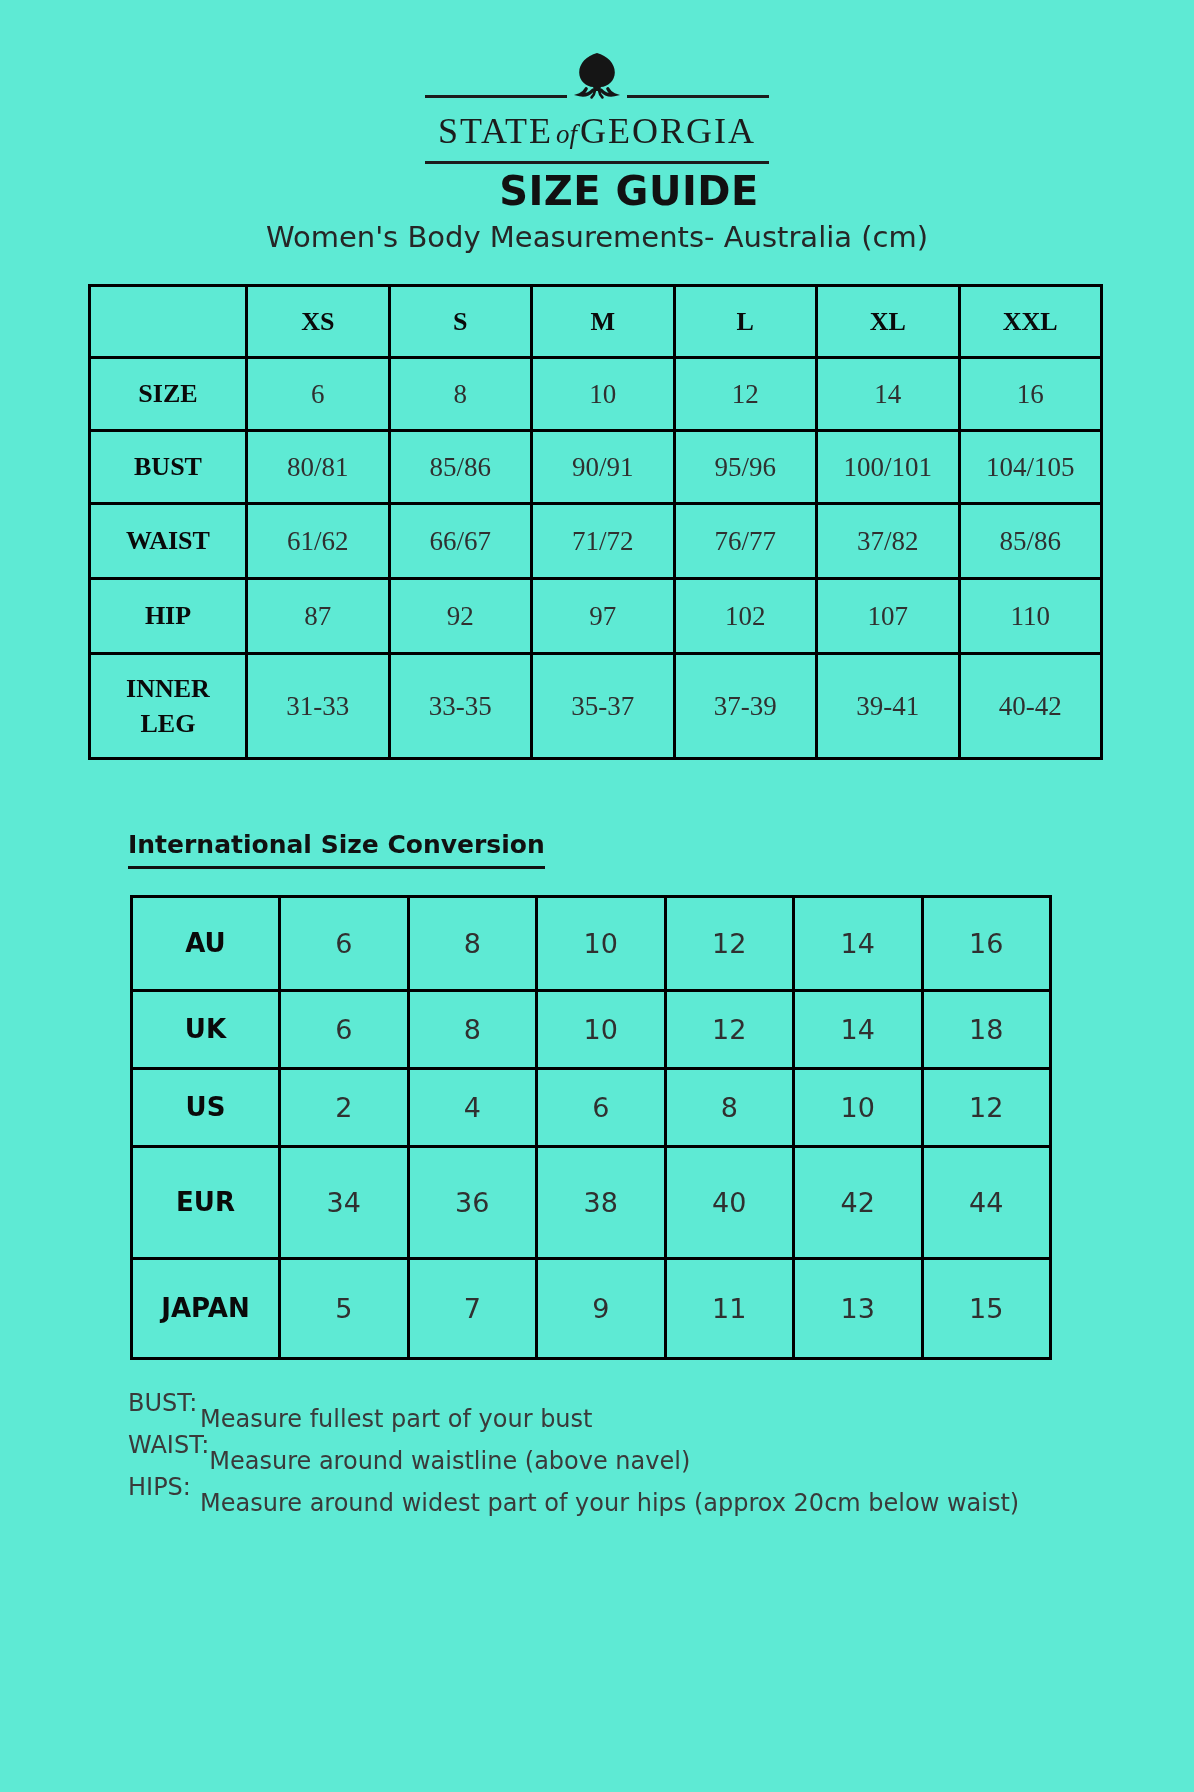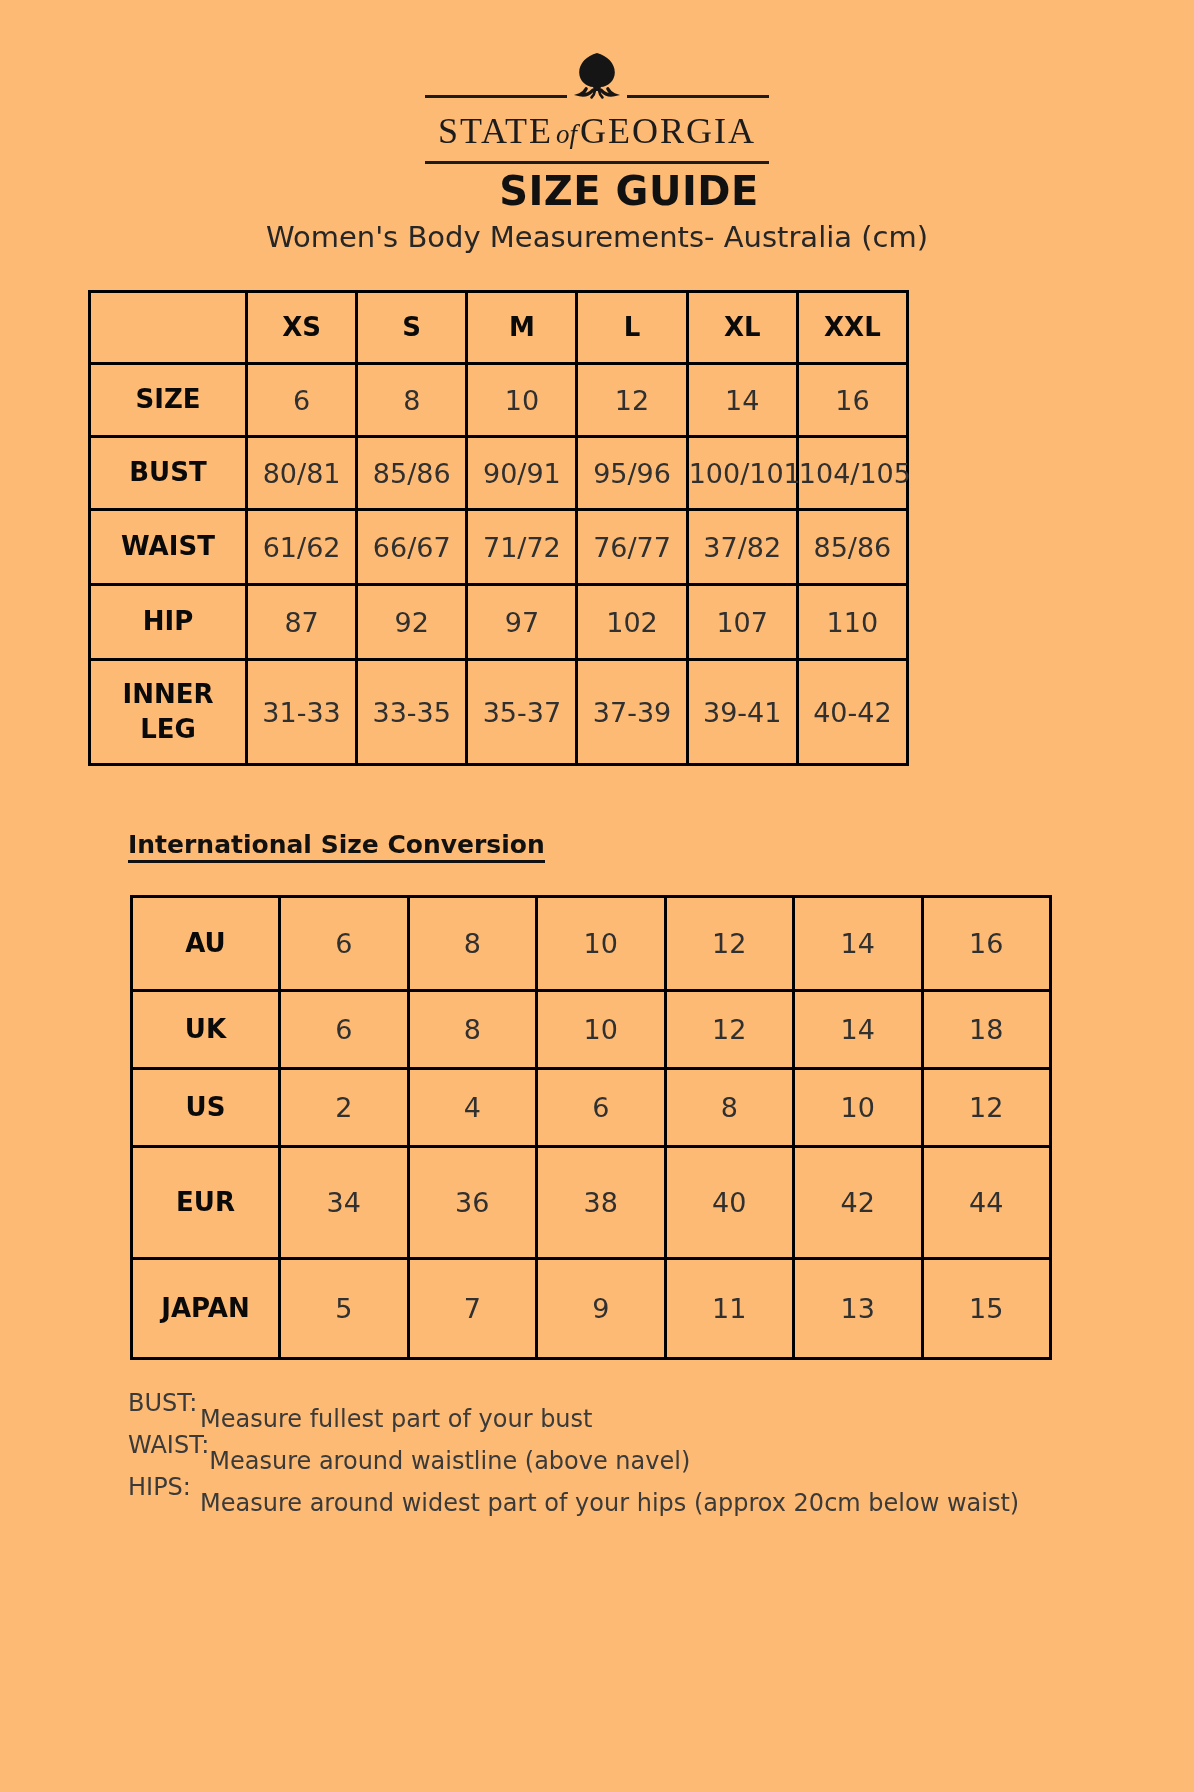--- a/index.html
+++ b/index.html
@@ -1,19 +1,19 @@
 <!DOCTYPE html>
 <html><head>
 <meta charset="utf-8">
 <style>
   html,body{margin:0;padding:0;background:#ffffff;}
   .page{
     position:relative;
     width:1194px;height:1792px;
-    background:#fdba74;
+    background:#5eead4;
     font-family:"DejaVu Sans","Liberation Sans",sans-serif;
     color:#1d1d1d;
     overflow:hidden;
   }
 
   
   .logo{position:absolute;top:50px;left:50%;transform:translateX(-50%);width:344px;text-align:center;}
   .logo-art{display:flex;align-items:flex-end;}
   .rule{flex:1;height:3px;background:#1c1c1c;}
   .logo-art .rule{margin-bottom:10px;}
@@ -26,29 +26,29 @@
   .brand-name .of{font-style:italic;font-size:27px;letter-spacing:0;margin:0 3px;}
   .rule-bottom{margin-top:9px;}
 
   
   .title{position:absolute;top:168px;left:0;width:100%;margin:0;text-align:center;
     font-size:40px;font-weight:700;color:#111;letter-spacing:0.5px;padding-left:32px;}
   .subtitle{position:absolute;top:220px;left:0;width:100%;margin:0;text-align:center;
     font-size:29px;font-weight:400;color:#262626;}
   .conv-heading{position:absolute;top:830px;left:128px;margin:0;
     font-size:25px;font-weight:700;color:#111;}
-  .conv-heading span{display:inline-block;border-bottom:3px solid #111;padding-bottom:1px;}
+  .conv-heading span{display:inline-block;border-bottom:3px solid #111;padding-bottom:7px;}
 
   
   table{border-collapse:collapse;table-layout:fixed;}
   th,td{border:3px solid #000;text-align:center;vertical-align:middle;padding:0;}
   th{font-weight:700;color:#0a0a0a;font-size:26px;white-space:pre-line;line-height:1.35;}
   td{font-weight:400;color:#303030;font-size:27px;}
 
-  .t1{position:absolute;top:290px;left:88px;width:821px;}
+  .t1{position:absolute;top:284px;left:88px;width:1015px;font-family:Liberation Serif, serif;}
   .t1 .c-label{width:157px;}
   .t1 thead tr{height:72px;}
   .t1 tbody tr{height:73px;}
   .t1 tbody tr:nth-child(3),.t1 tbody tr:nth-child(4){height:75px;}
   .t1 tbody tr:last-child{height:105px;}
 
   .t2{position:absolute;top:895px;left:130px;width:922px;}
   .t2 .c-label{width:148px;}
   .t2 tr{height:78px;}
   .t2 tr:first-child{height:94px;}

